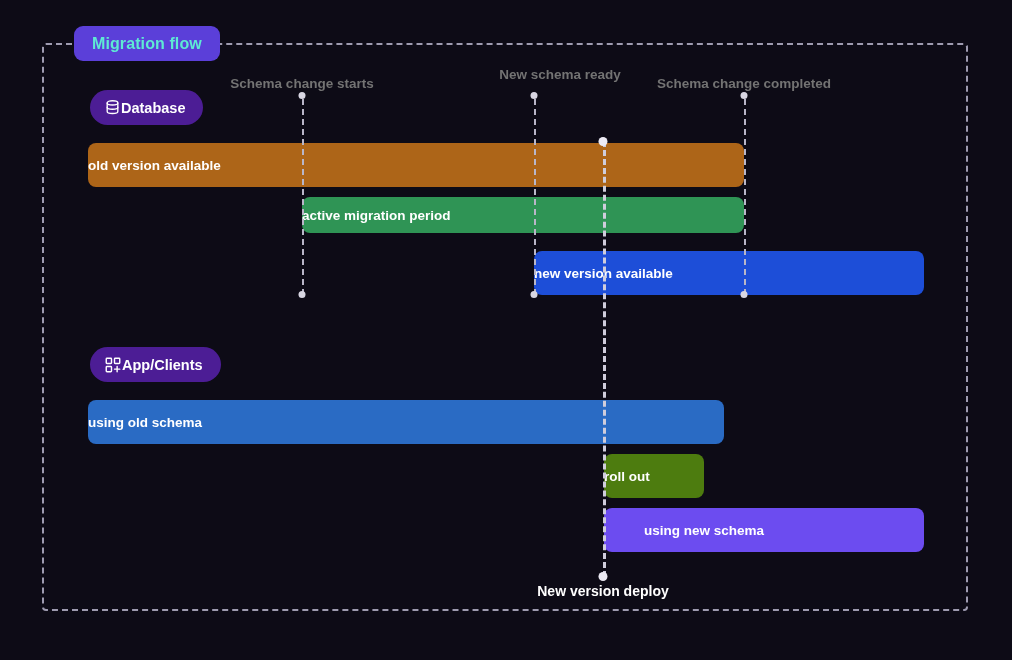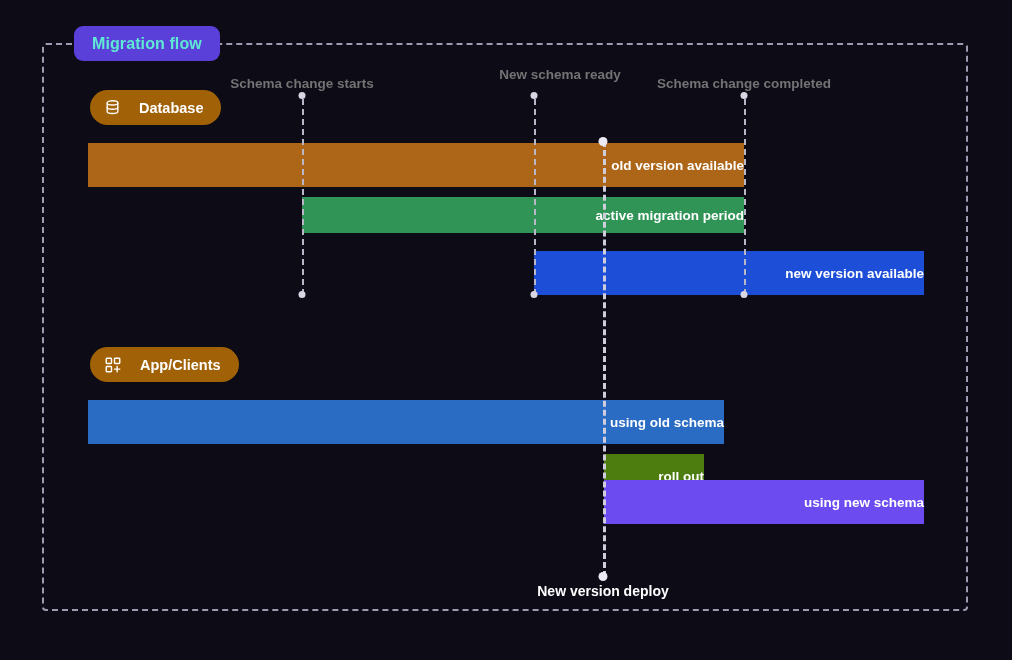--- a/index.html
+++ b/index.html
@@ -44,22 +44,22 @@
   #panel-database  { left: 68px; top: 106px; width: 876px; height: 210px; }
   #panel-appclients{ left: 68px; top: 372px; width: 876px; height: 202px; }
 
   
   .lane-badge {
     position: absolute;
     height: 35px;
     padding: 0 18px 0 14px;
     display: flex;
     align-items: center;
-    gap: 18px;
-    background: #a16207;
+    gap: 0;
+    background: #4c1d95;
     border-radius: 18px;
     color: #ffffff;
     font-size: 14.5px;
     font-weight: bold;
     z-index: 6;
   }
   #lane-badge-database   { left: 90px; top: 90px; }
   #lane-badge-appclients { left: 90px; top: 347px; text-align: center; }
   .lane-badge svg { display: block; }
 
@@ -123,22 +123,22 @@
     font-weight: bold;
     white-space: nowrap;
     z-index: 8;
   }
 
   
   .bar {
     position: absolute;
     display: flex;
     align-items: center;
-    justify-content: flex-end;
-    border-radius: 0;
+    justify-content: flex-start;
+    border-radius: 8px;
     color: #ffffff;
     font-size: 13.5px;
     font-weight: bold;
     z-index: 3;
     white-space: nowrap;
   }
 </style>
 </head>
 <body>
 
@@ -197,21 +197,21 @@
     </div>
     <div class="bar" style="left: 534px; top: 251px; width: 390px; height: 44px; background: #1d4ed8;">
       <span>new version available</span>
     </div>
     <div class="bar" style="left: 88px; top: 400px; width: 636px; height: 44px; background: rgb(42, 107, 196);">
       <span>using old schema</span>
     </div>
     <div class="bar" style="left: 604px; top: 454px; width: 100px; height: 44px; background: #4d7c0f;">
       <span>roll out</span>
     </div>
-    <div class="bar" style="left: 604px; top: 480px; width: 320px; height: 44px; background: rgb(108, 76, 240);">
+    <div class="bar" style="left: 604px; top: 508px; width: 320px; height: 44px; background: rgb(108, 76, 240); padding-left: 40px;">
       <span>using new schema</span>
     </div>
   </div>
 
 <div id="deploy-line"></div>
 <div id="deploy-dot-top"></div>
 <div id="deploy-dot-bottom"></div>
 <div id="deploy-label">New version deploy</div>
 
 </body></html>

